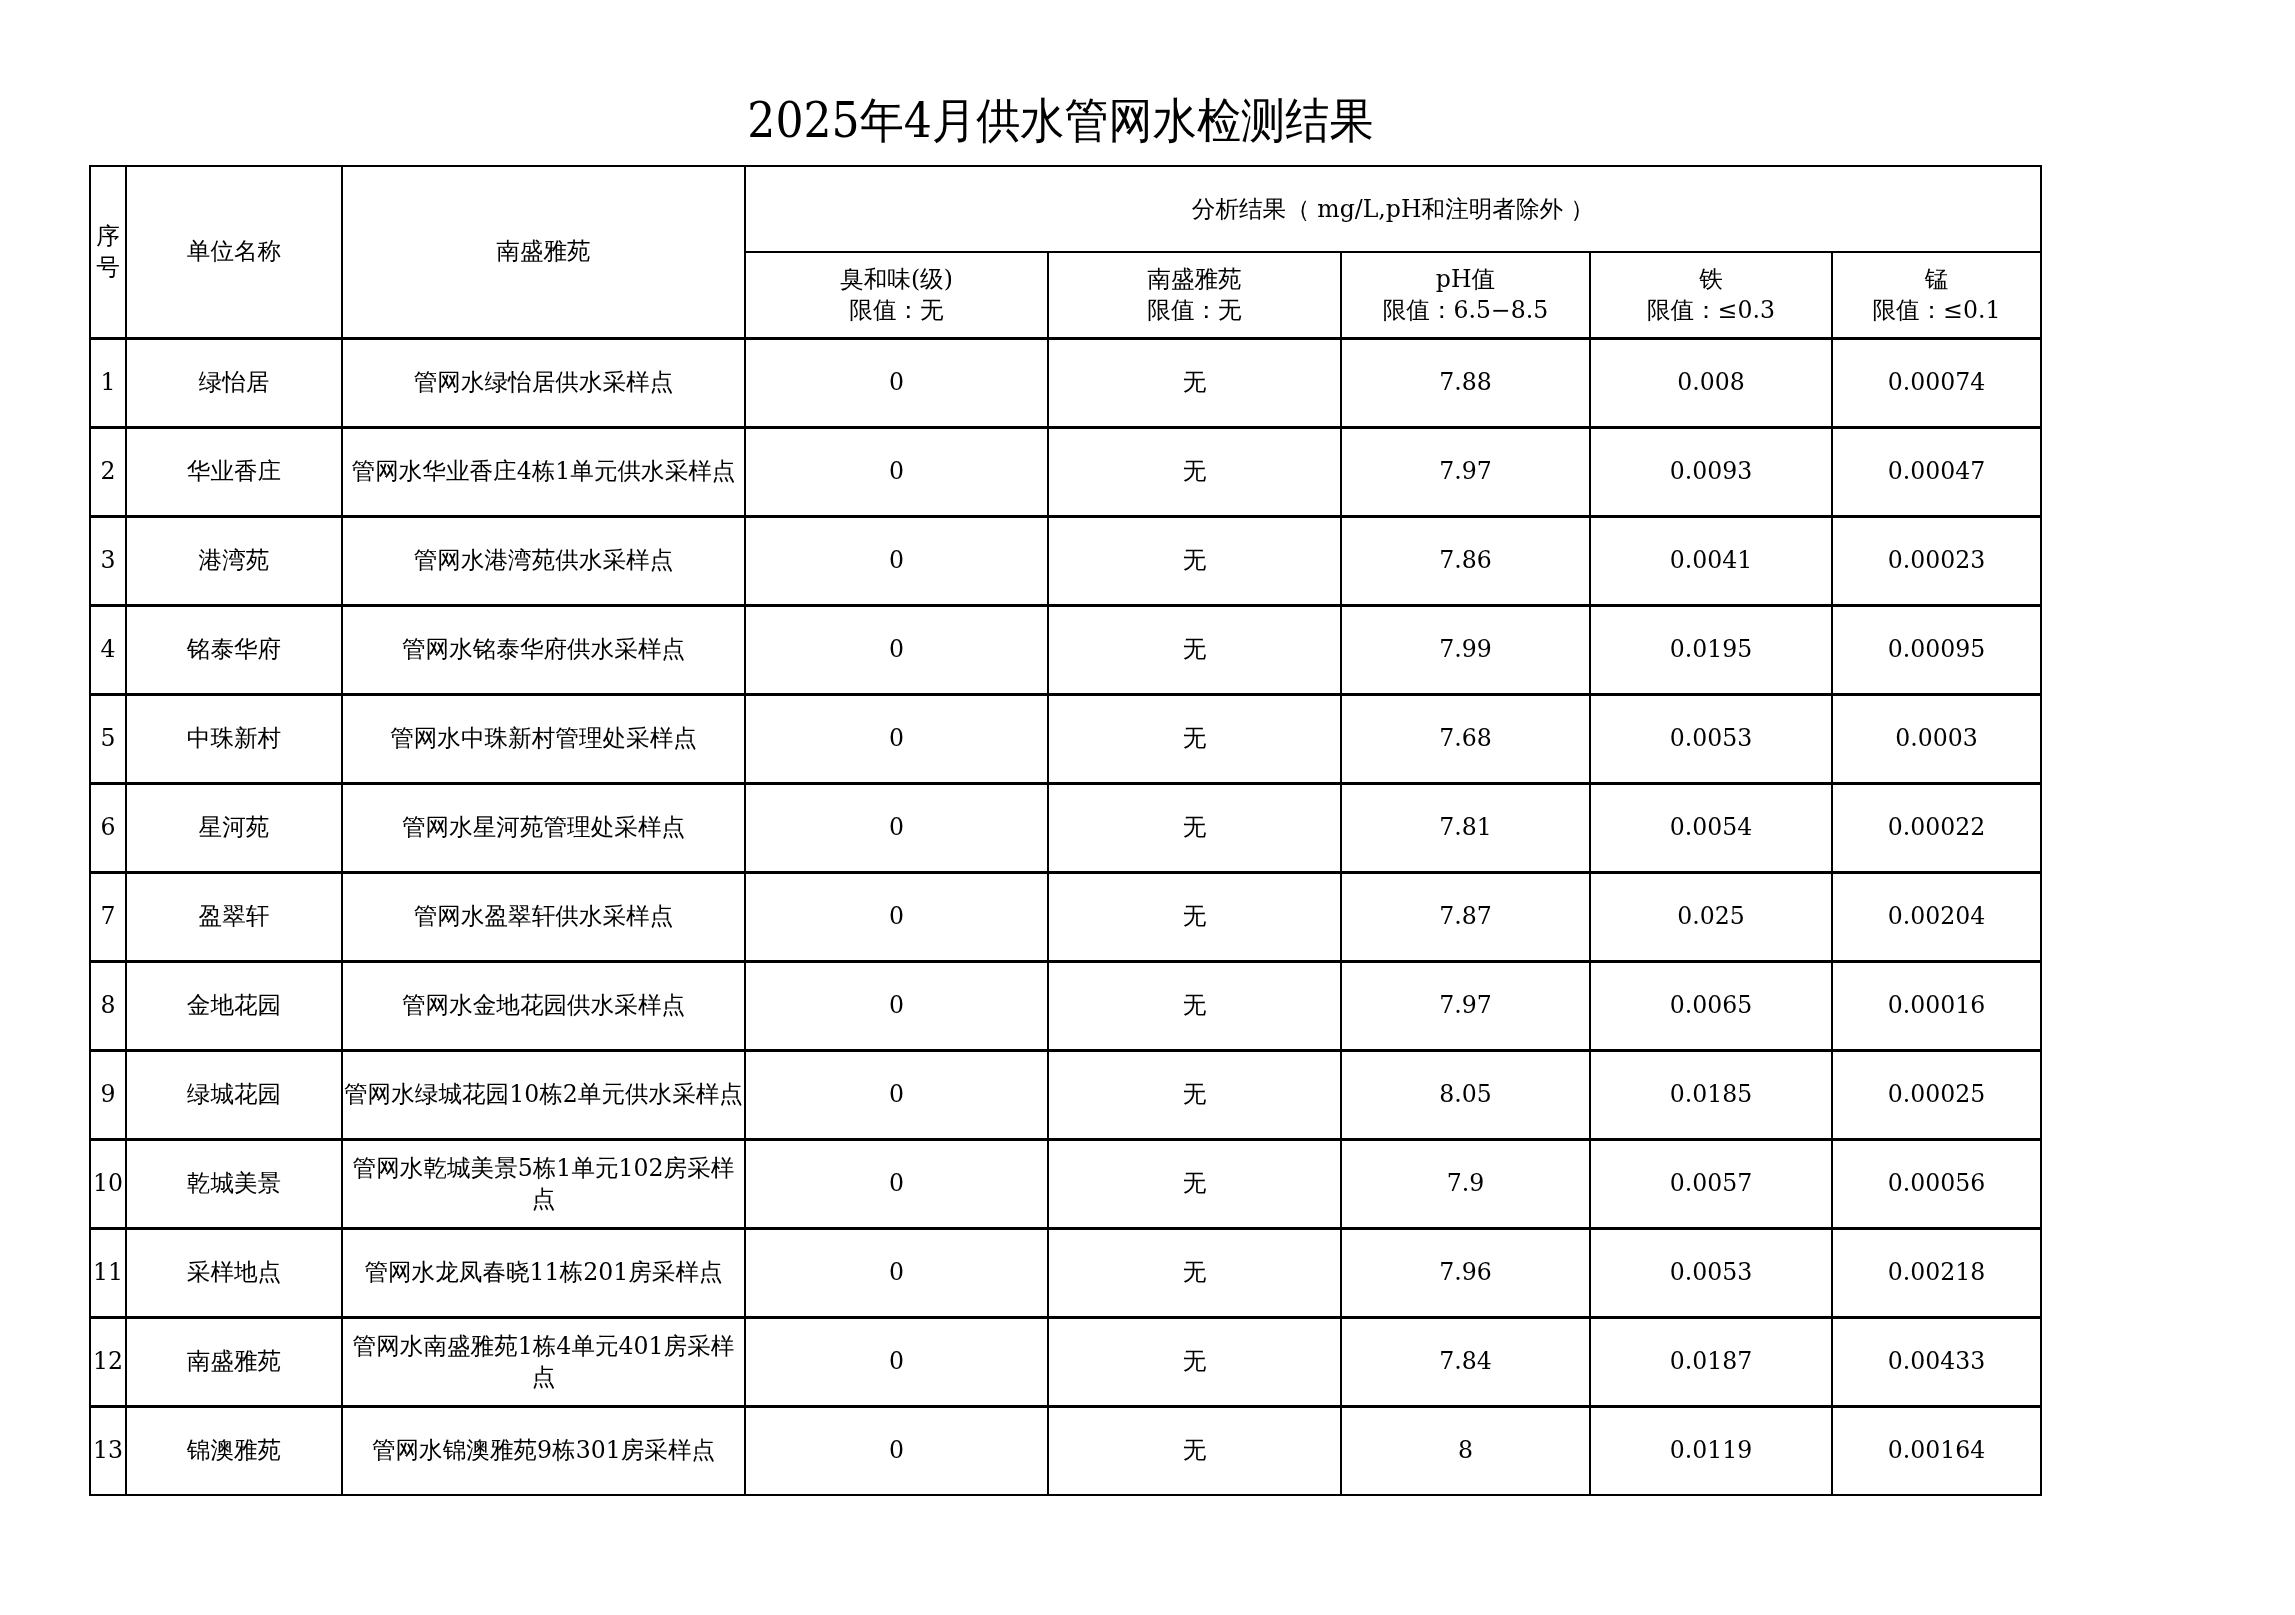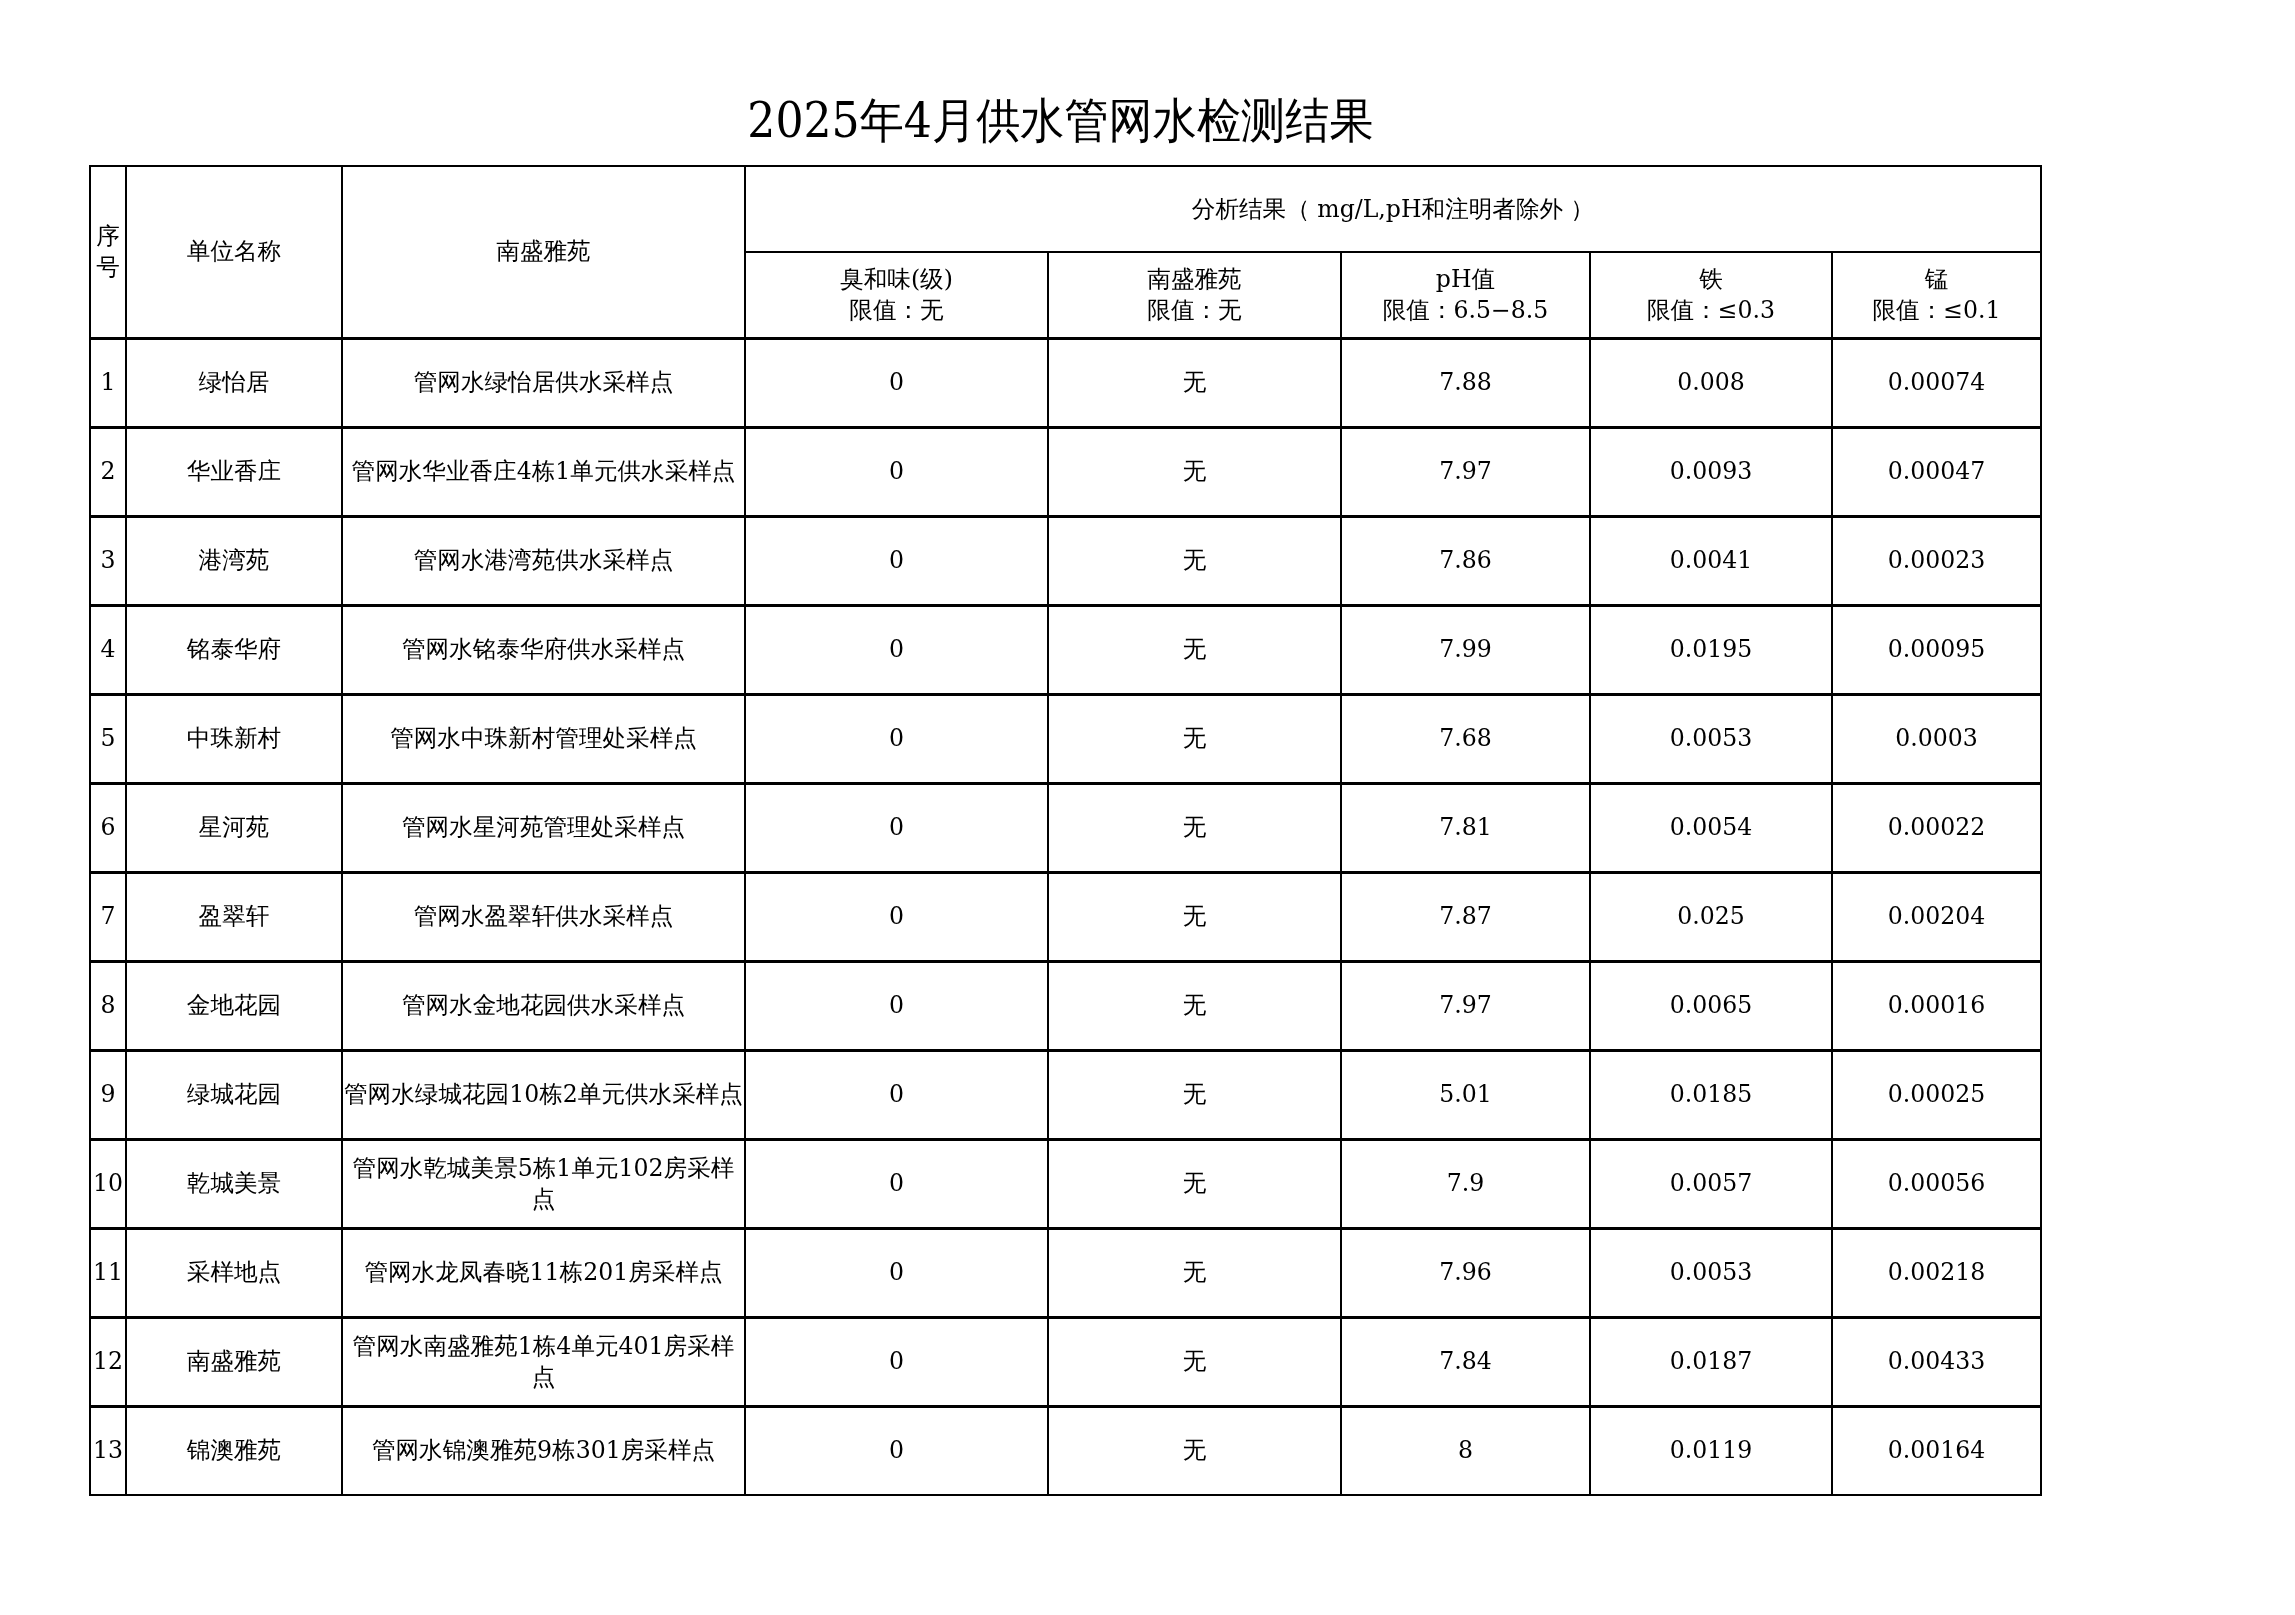--- a/index.html
+++ b/index.html
@@ -162,21 +162,21 @@
         <td class="num">7.97</td>
         <td class="num">0.0065</td>
         <td class="num">0.00016</td>
       </tr>
       <tr class="row">
         <td class="left-seq">9</td>
         <td>绿城花园</td>
         <td>管网水绿城花园10栋2单元供水采样点</td>
         <td class="num">0</td>
         <td>无</td>
-        <td class="num">5.01</td>
+        <td class="num">8.05</td>
         <td class="num">0.0185</td>
         <td class="num">0.00025</td>
       </tr>
       <tr class="row">
         <td class="left-seq">10</td>
         <td>乾城美景</td>
         <td>管网水乾城美景5栋1单元102房采样点</td>
         <td class="num">0</td>
         <td>无</td>
         <td class="num">7.9</td>

